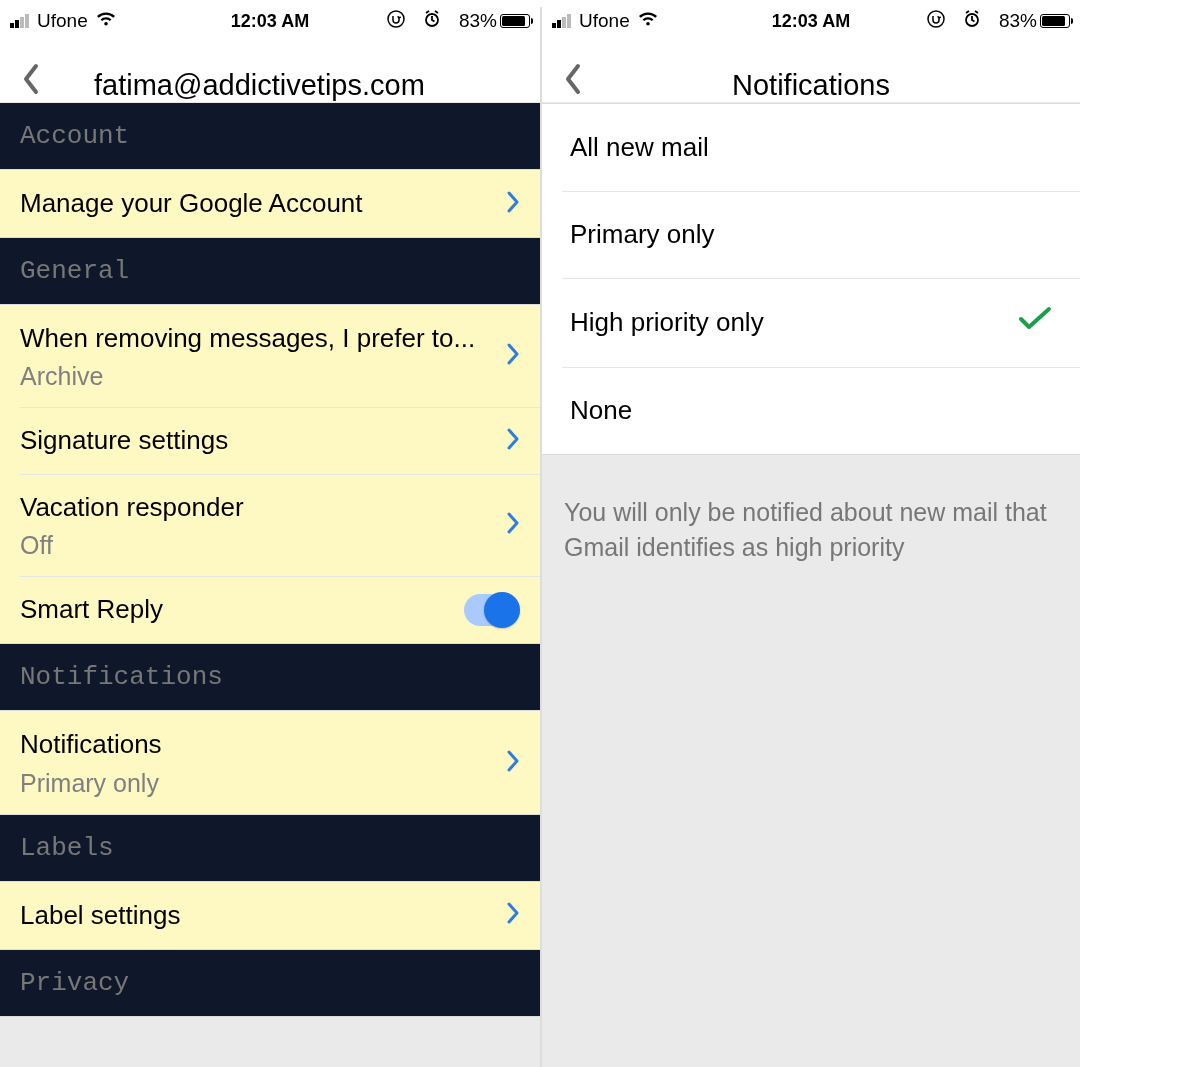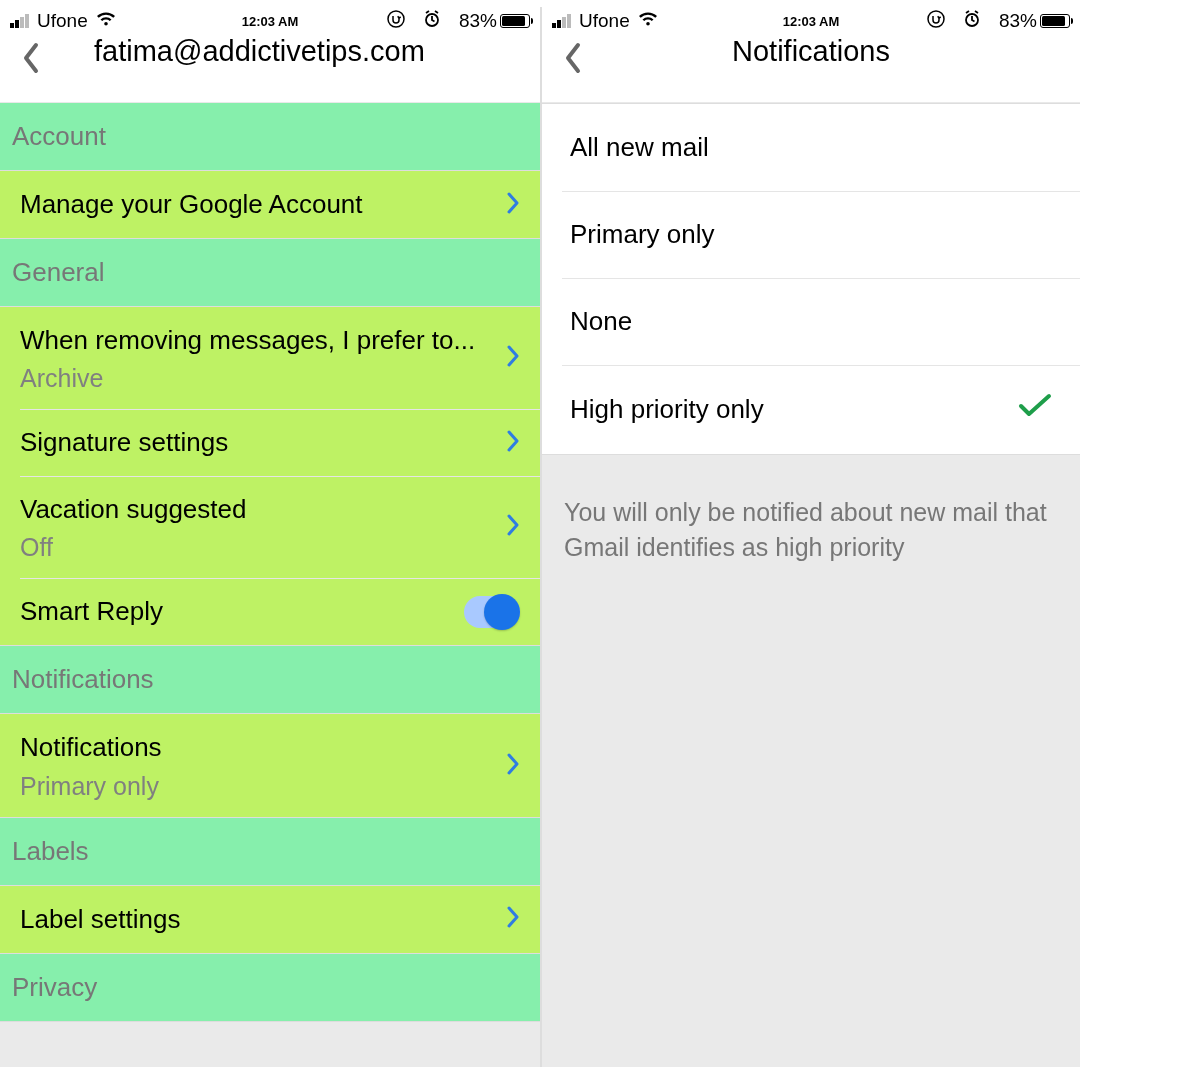--- a/index.html
+++ b/index.html
@@ -39,21 +39,21 @@
   .signal span:nth-child(2){height:8px;}
   .signal span:nth-child(3){height:11px;}
   .signal span:nth-child(4){height:14px;}
   .carrier { font-size: 19px; color:#000; margin-left:4px;}
   .wifi-icon { margin-left:4px; }
   .status-center {
     position: absolute;
     left: 50%;
     transform: translateX(-50%);
     font-weight: 600;
-    font-size: 13px;
+    font-size: 18px;
   }
   .status-right {
     margin-left: auto;
     display: flex;
     align-items: center;
     gap: 18px;
   }
   .battery-wrap { display:flex; align-items:center; gap:3px;}
   .battery {
     width: 30px; height: 14px; border: 1.6px solid #000; border-radius: 3px;
@@ -66,21 +66,21 @@
   .battery-fill{
     position:absolute; left:1px; top:1px; bottom:1px; background:#000; border-radius:1.5px;
     width: 82%;
   }
 
   
   .nav-header {
     height: 68px;
     background: #fff;
     display: flex;
-    align-items: flex-start;
+    align-items: flex-end;
     position: relative;
     border-bottom: 1px solid #e9e9e9;
   }
   .back-arrow {
     width: 46px; height: 46px;
     display:flex; align-items:center; justify-content:center;
     margin-left: 8px;
     cursor: pointer;
   }
   .nav-title {
@@ -92,30 +92,31 @@
     white-space: nowrap;
   }
   .nav-title.left-title {
     position: static;
     transform: none;
     margin-left: 40px;
   }
 
   
   .section-header {
-    background: #86efac;
-    padding: 18px 12px;
+    background: #0f172a;
+    padding: 18px 20px;
     font-size: 26px;
     color: #777;
     border-top: 1px solid #ddd;
     border-bottom: 1px solid #ddd;
+    font-family: Liberation Mono, monospace;
   }
   .section-header.no-top { border-top: none; }
   .row {
-    background: #bef264;
+    background: #fef9c3;
     padding: 16px 20px;
     display: flex;
     align-items: center;
     position: relative;
     cursor: pointer;
   }
   .row + .row::before{
     content:""; position:absolute; top:0; left:20px; right:0; height:1px; background:#e5e5e5;
   }
   .row-text { flex:1; min-width:0; }
@@ -242,21 +243,21 @@
         <div class="row-title">Signature settings</div>
       </div>
       <span class="chevron">
         <svg width="14" height="22" viewBox="0 0 14 22">
             <path d="M3 2l8 9-8 9" fill="none" stroke="#2f7de1" stroke-width="3" stroke-linecap="round" stroke-linejoin="round"></path>
           </svg>
       </span>
     </div>
     <div class="row">
       <div class="row-text">
-        <div class="row-title">Vacation suggested</div>
+        <div class="row-title">Vacation responder</div>
         <div class="row-sub">Off</div>
       </div>
       <span class="chevron">
         <svg width="14" height="22" viewBox="0 0 14 22">
             <path d="M3 2l8 9-8 9" fill="none" stroke="#2f7de1" stroke-width="3" stroke-linecap="round" stroke-linejoin="round"></path>
           </svg>
       </span>
     </div>
     <div class="row">
       <div class="row-text">
@@ -348,26 +349,26 @@
   </div>
 
   <div class="options-group">
     <div class="option-row">
       <div class="option-label">All new mail</div>
     </div>
     <div class="option-row">
       <div class="option-label">Primary only</div>
     </div>
     <div class="option-row">
-      <div class="option-label">None</div>
-    </div>
-    <div class="option-row">
       <div class="option-label">High priority only</div>
       <span class="check-icon">
         <svg width="34" height="26" viewBox="0 0 34 26">
             <path d="M3 13l8 8L31 3" fill="none" stroke="#1e9e4a" stroke-width="4" stroke-linecap="round" stroke-linejoin="round"></path>
           </svg>
       </span>
     </div>
+    <div class="option-row">
+      <div class="option-label">None</div>
+    </div>
   </div>
 
   <div class="explain">You will only be notified about new mail that Gmail identifies as high priority</div>
 </div>
 
 </body></html>

